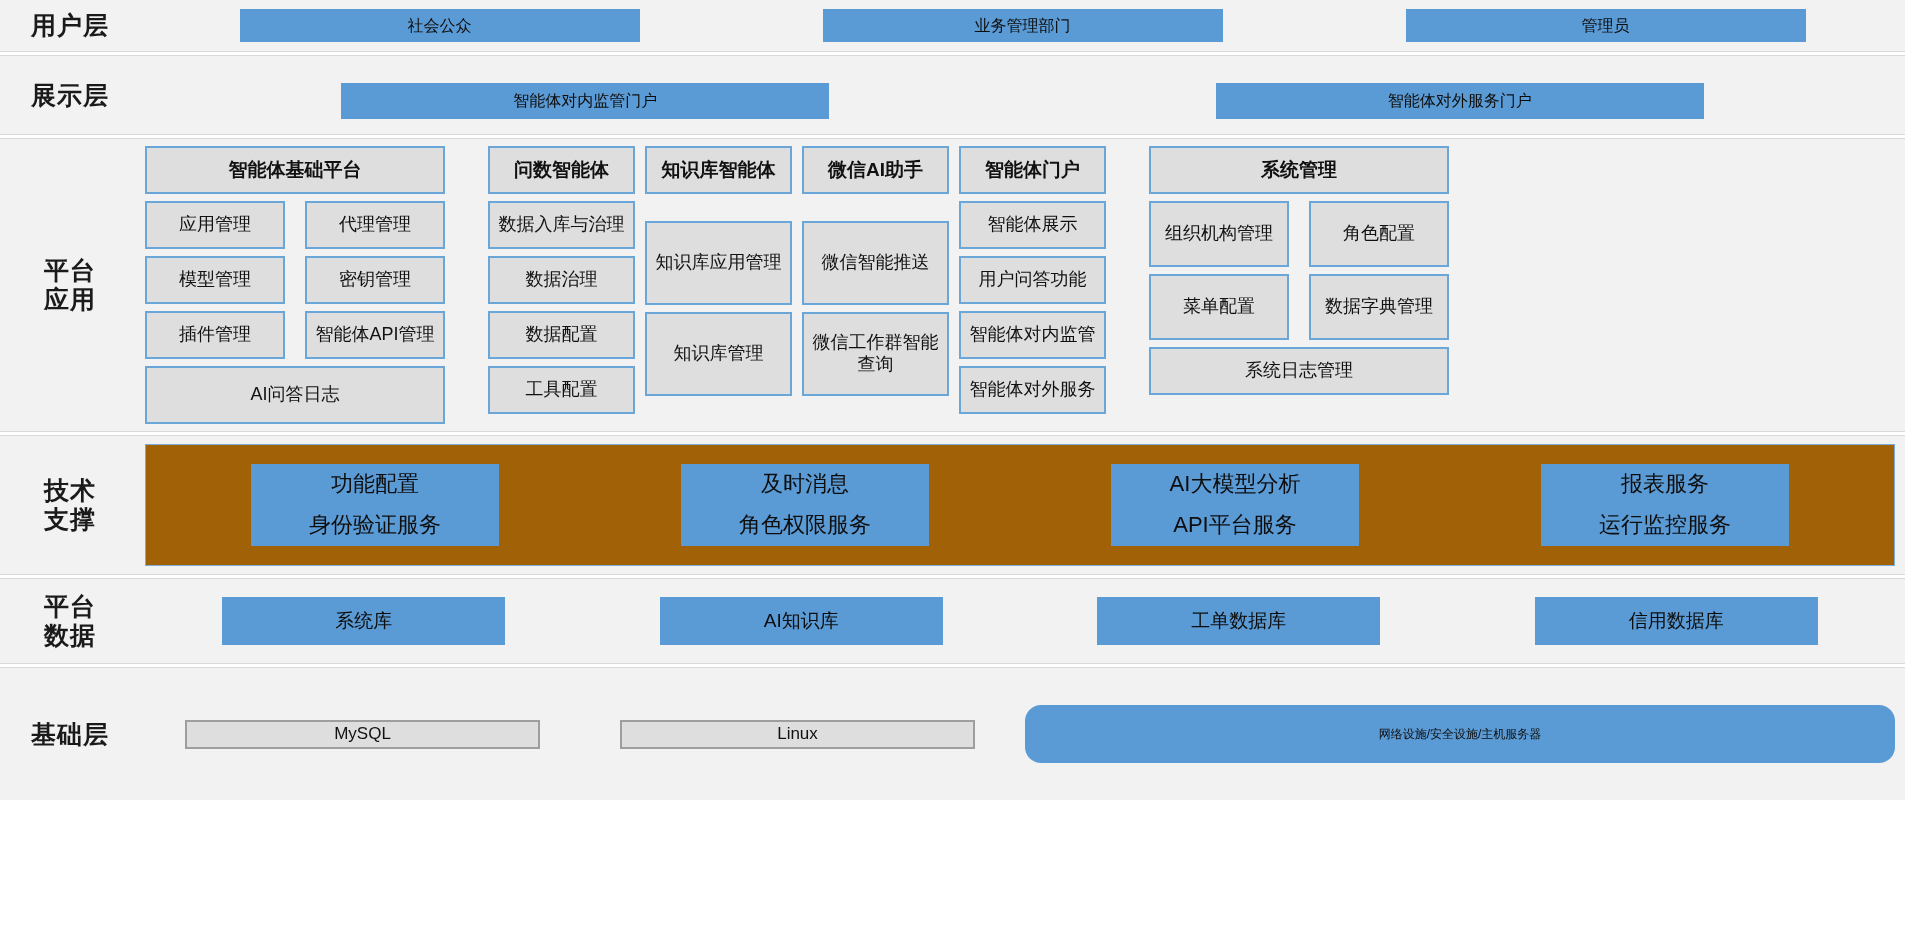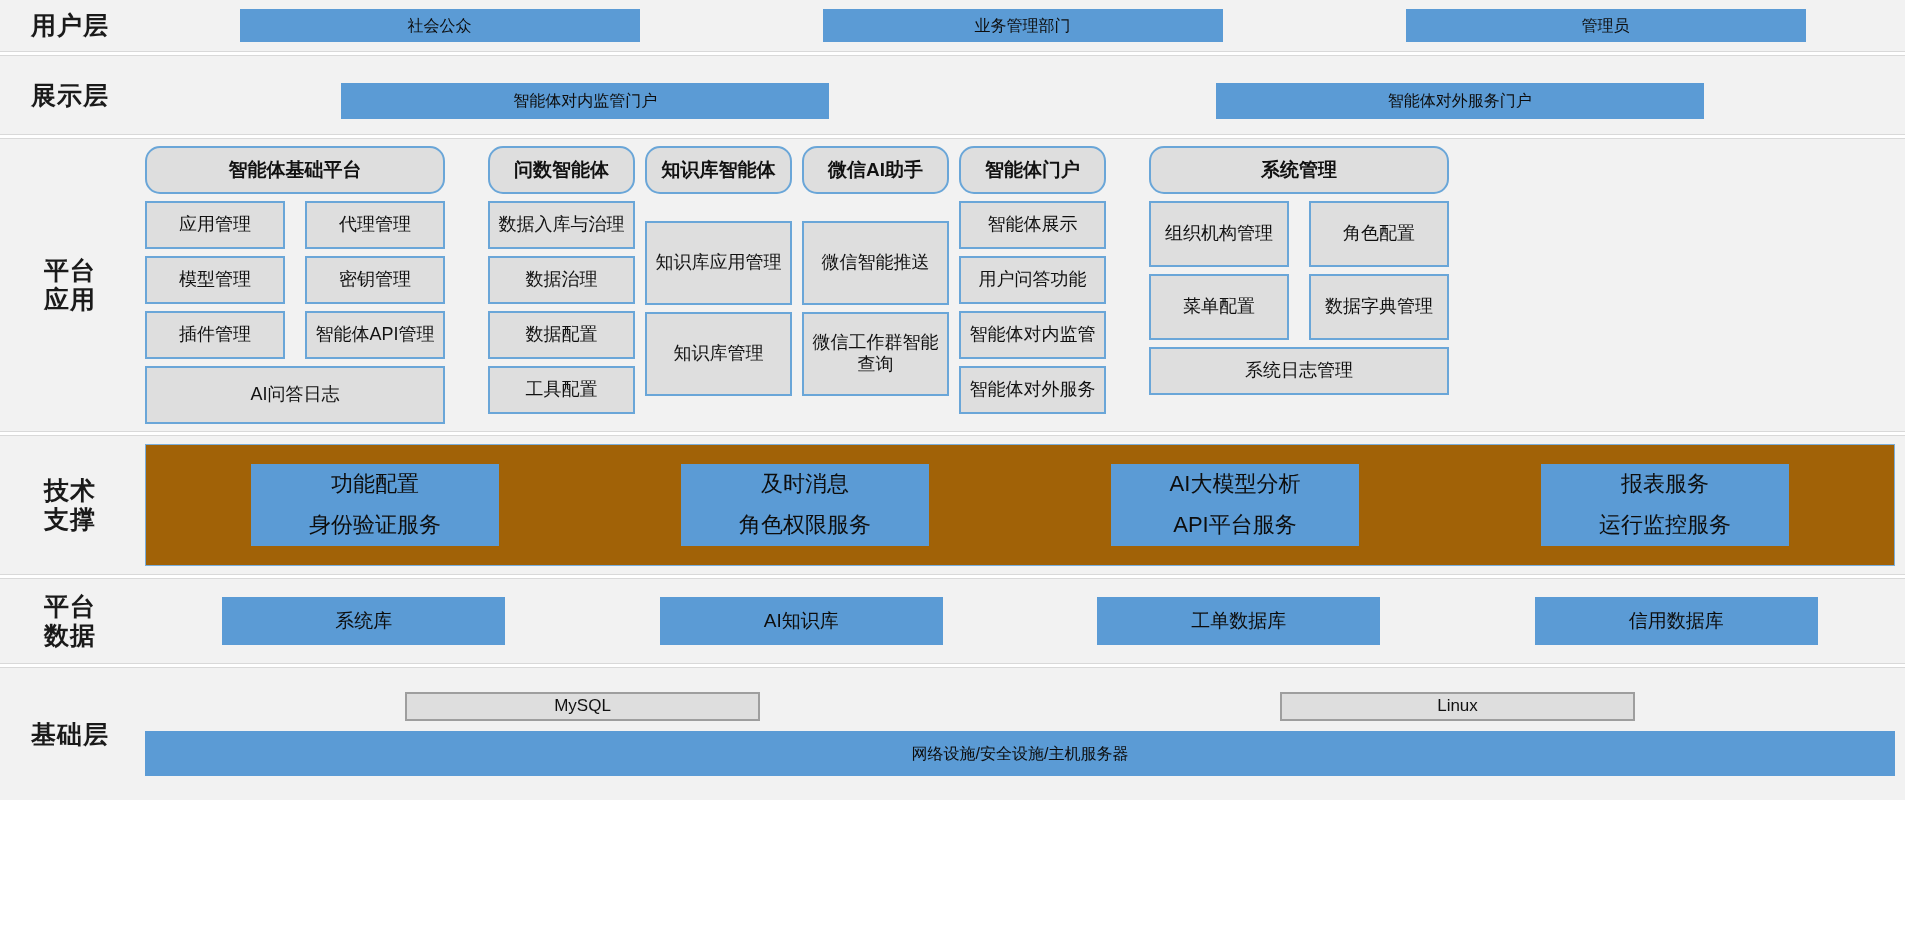--- a/index.html
+++ b/index.html
@@ -43,21 +43,21 @@
   .grey {
     background: #dedede;
     border: 2px solid #6aa6d8;
     color: #111111;
     display: flex; align-items: center; justify-content: center;
     text-align: center;
     font-size: 18px;
     line-height: 1.22;
     padding: 2px 4px;
   }
-  .grey.head { font-weight: bold; font-size: 19px; border-radius: 15px; }
+  .grey.head { font-weight: bold; font-size: 19px; }
   .grey.plain { border-color: #9e9e9e; }
 
   
   #row-user { height: 52px; border-top: none; }
   #row-user .band-body { gap: 0; padding: 0 8px; }
   .user-cell { flex: 1 1 0; display: flex; justify-content: center; }
   .user-cell .blue { width: 400px; height: 33px; }
 
   
   #row-display { height: 80px; }
@@ -109,28 +109,28 @@
 
   
   #row-data { height: 86px; }
   #row-data .band-body { padding: 0 10px 0 5px; }
   .data-cell { flex: 1 1 0; display: flex; justify-content: center; }
   .data-cell .blue { width: 283px; height: 48px; font-size: 19px; }
 
   
   #row-infra { height: 133px; border-bottom: none; }
   #row-infra .band-body {
-    flex-direction: column; justify-content: center; gap: 10px;
+    flex-direction: row; justify-content: center; gap: 10px;
     padding: 0 10px 0 5px;
   }
   .infra-line { display: flex; width: 100%; }
   .infra-cell { flex: 1 1 0; display: flex; justify-content: center; }
   .infra-cell .grey { width: 355px; height: 29px; font-size: 17px; }
   .infra-wide { width: 100%; }
-  .infra-wide .blue { width: 100%; height: 45px; font-size: 16px; }
+  .infra-wide .blue { width: 100%; height: 58px; font-size: 12px; border-radius: 16px; }
 </style>
 </head>
 <body>
 
 <div id="diagram">
 
   <div class="band" id="row-user">
     <div class="band-label">用户层</div>
     <div class="band-body">
       <div class="user-cell">

